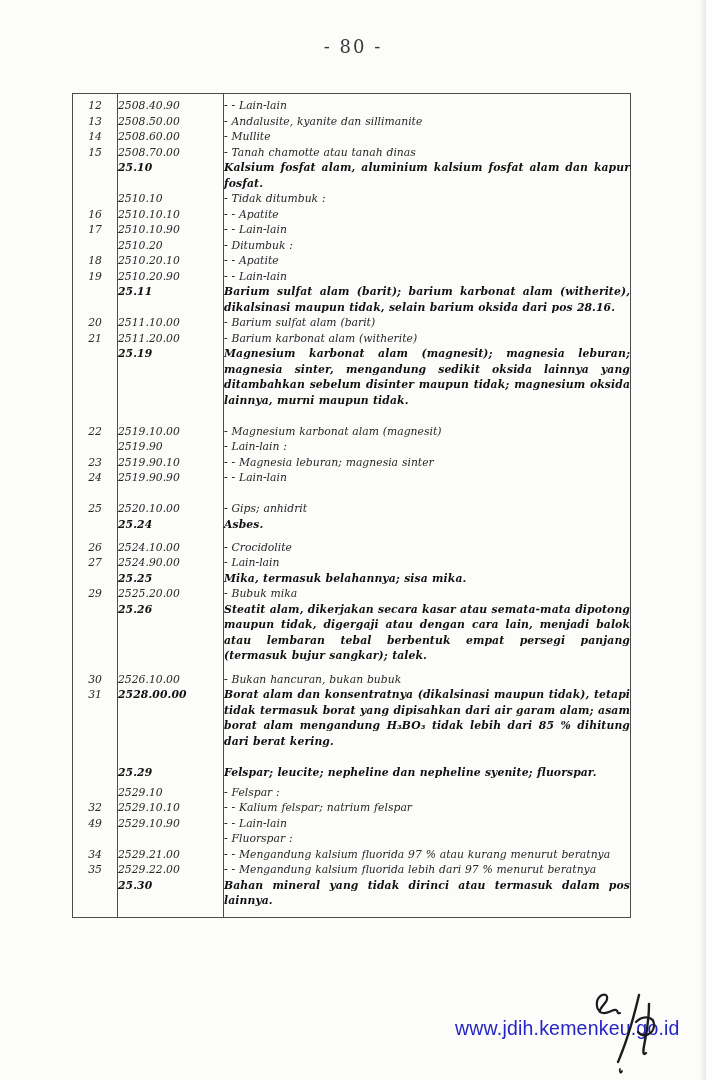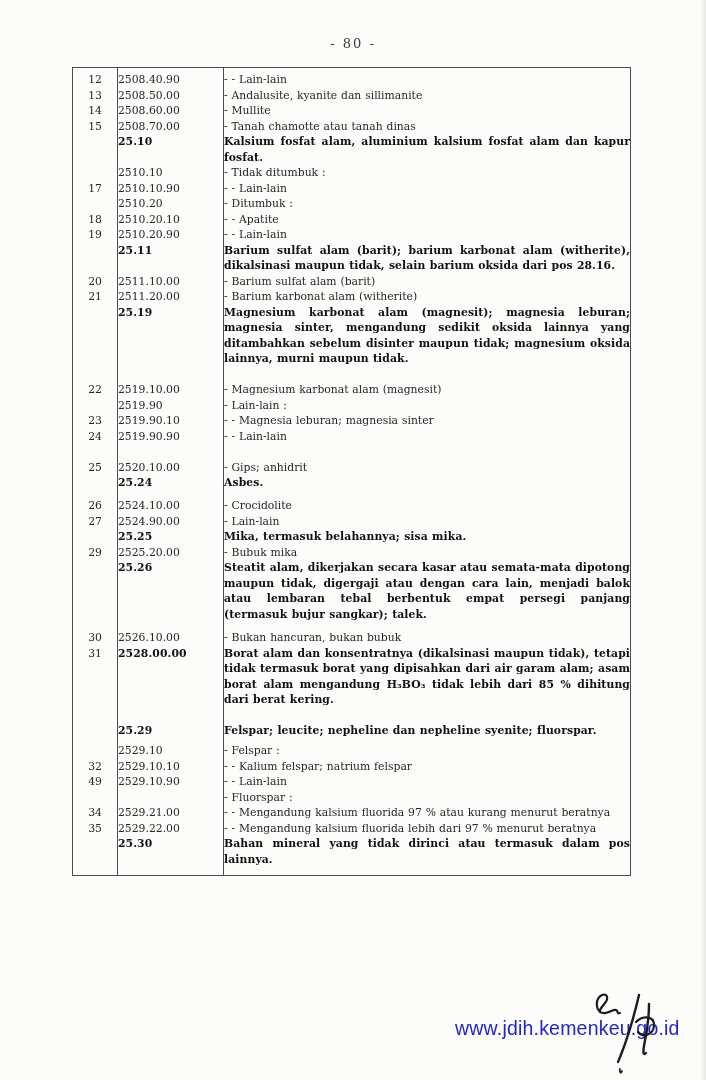--- a/index.html
+++ b/index.html
@@ -9,26 +9,27 @@
     font-family:"DejaVu Serif","Liberation Serif",serif;
     color:#262626;
   }
   .scan-edge{
     position:absolute;right:0;top:0;width:6px;height:100%;
     background:linear-gradient(to right, rgba(0,0,0,0), rgba(0,0,0,0.08));
     pointer-events:none;
   }
   .pagenum{
     position:absolute;top:36px;left:0;width:100%;
-    text-align:center;font-size:13px;letter-spacing:2px;color:#3a3a3a;
+    text-align:center;font-size:18px;letter-spacing:2px;color:#3a3a3a;
   }
   table.tariff{
-    position:absolute;left:72px;top:67px;width:558px;
+    position:absolute;left:72px;top:93px;width:558px;
     border-collapse:collapse;table-layout:fixed;
     border:1.6px solid #4c4c4c;
+    font-style:italic;
   }
   table.tariff td{
     vertical-align:top;
     font-size:10.8px;line-height:15.5px;
     padding:0;
     word-spacing:0.4px;
   }
   td.c-no{width:45px;text-align:center;}
   td.c-code{width:106px;border-left:1.5px solid #4c4c4c;padding-left:10px;}
   td.c-desc{width:407px;border-left:1.5px solid #4c4c4c;padding-left:9px;padding-right:6px;text-align:justify;margin-top:20px;}
@@ -84,20 +85,25 @@
         <td class="c-no"></td>
         <td class="c-code">25.10</td>
         <td class="c-desc">Kalsium fosfat alam, aluminium kalsium fosfat alam dan kapur fosfat.</td>
       </tr>
       <tr>
         <td class="c-no"></td>
         <td class="c-code">2510.10</td>
         <td class="c-desc">- Tidak ditumbuk :</td>
       </tr>
       <tr>
+        <td class="c-no">16</td>
+        <td class="c-code">2510.10.10</td>
+        <td class="c-desc">- - Apatite</td>
+      </tr>
+      <tr>
         <td class="c-no">17</td>
         <td class="c-code">2510.10.90</td>
         <td class="c-desc">- - Lain-lain</td>
       </tr>
       <tr>
         <td class="c-no"></td>
         <td class="c-code">2510.20</td>
         <td class="c-desc">- Ditumbuk :</td>
       </tr>
       <tr>

